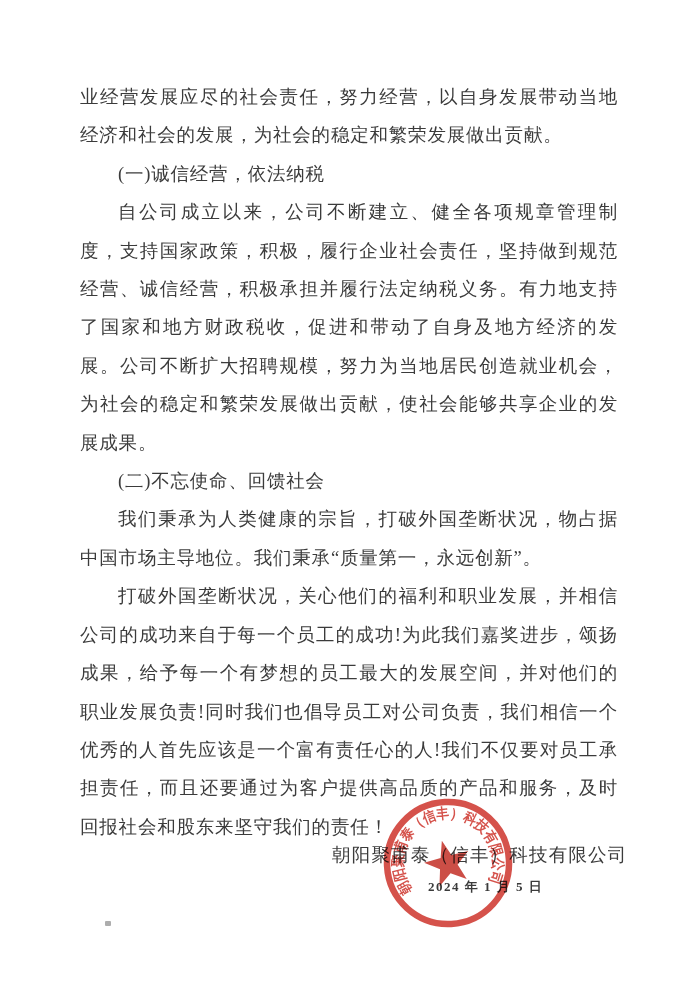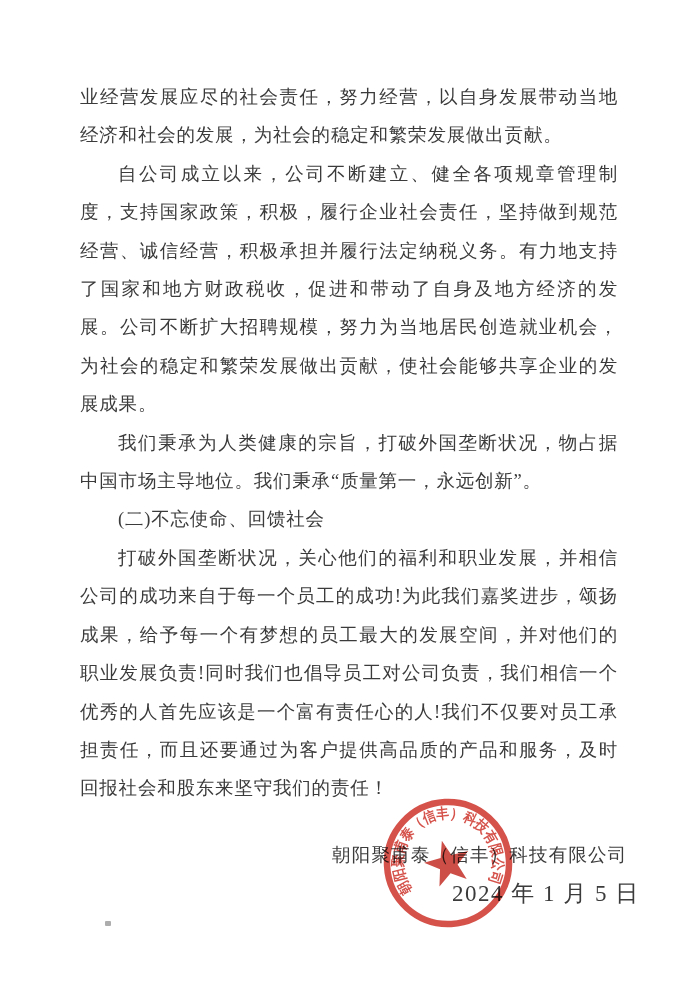--- a/index.html
+++ b/index.html
@@ -24,22 +24,22 @@
     text-align:justify;
     text-justify:inter-character;
   }
   .content p.indent{text-indent:38px;}
   .content p.flush{text-indent:0;}
   .sig-company{
     position:absolute;left:332px;top:842px;
     font-size:18.5px;letter-spacing:1.2px;white-space:nowrap;
   }
   .sig-date{
-    position:absolute;left:452px;top:878px;
-    font-size:23px;letter-spacing:1.5px;white-space:nowrap;
+    position:absolute;left:428px;top:878px;
+    font-size:13px;letter-spacing:1.5px;white-space:nowrap;font-weight:bold;
   }
   .seal{
     position:absolute;left:373px;top:788px;
     width:150px;height:150px;
     opacity:0.88;
     mix-blend-mode:multiply;
     transform:rotate(-3deg);
     pointer-events:none;
   }
   .seal text{
@@ -52,23 +52,24 @@
     background:#8a8a8a;opacity:.7;border-radius:1px;
   }
 </style>
 </head>
 <body>
 
 <div class="page">
 
   <div class="content">
     <p class="flush">业经营发展应尽的社会责任，努力经营，以自身发展带动当地经济和社会的发展，为社会的稳定和繁荣发展做出贡献。</p>
+    <p class="indent">(一)诚信经营，依法纳税</p>
     <p class="indent">自公司成立以来，公司不断建立、健全各项规章管理制度，支持国家政策，积极，履行企业社会责任，坚持做到规范经营、诚信经营，积极承担并履行法定纳税义务。有力地支持了国家和地方财政税收，促进和带动了自身及地方经济的发展。公司不断扩大招聘规模，努力为当地居民创造就业机会，为社会的稳定和繁荣发展做出贡献，使社会能够共享企业的发展成果。</p>
+    <p class="indent">(二)不忘使命、回馈社会</p>
     <p class="indent">我们秉承为人类健康的宗旨，打破外国垄断状况，物占据中国市场主导地位。我们秉承“质量第一，永远创新”。</p>
-    <p class="indent">(二)不忘使命、回馈社会</p>
     <p class="indent">打破外国垄断状况，关心他们的福利和职业发展，并相信公司的成功来自于每一个员工的成功!为此我们嘉奖进步，颂扬成果，给予每一个有梦想的员工最大的发展空间，并对他们的职业发展负责!同时我们也倡导员工对公司负责，我们相信一个优秀的人首先应该是一个富有责任心的人!我们不仅要对员工承担责任，而且还要通过为客户提供高品质的产品和服务，及时回报社会和股东来坚守我们的责任！</p>
   </div>
 
   <div class="sig-company">朝阳聚甫泰（信丰）科技有限公司</div>
   <div class="sig-date">2024 年 1 月 5 日</div>
 
   <svg class="seal" viewBox="0 0 150 150" width="150" height="150" xmlns="http://www.w3.org/2000/svg">
     <circle cx="75" cy="75" r="61" fill="none" stroke-width="6.5" stroke="#cf3a32"></circle>
     <polygon points="75,52 69.4,68.2 52.2,68.6 65.9,79 60.9,95.4 75,85.6 89.1,95.4 84.1,79 97.8,68.6 80.6,68.2" transform="rotate(-12 75 76)" fill="#c5352c"></polygon>
     <defs>

